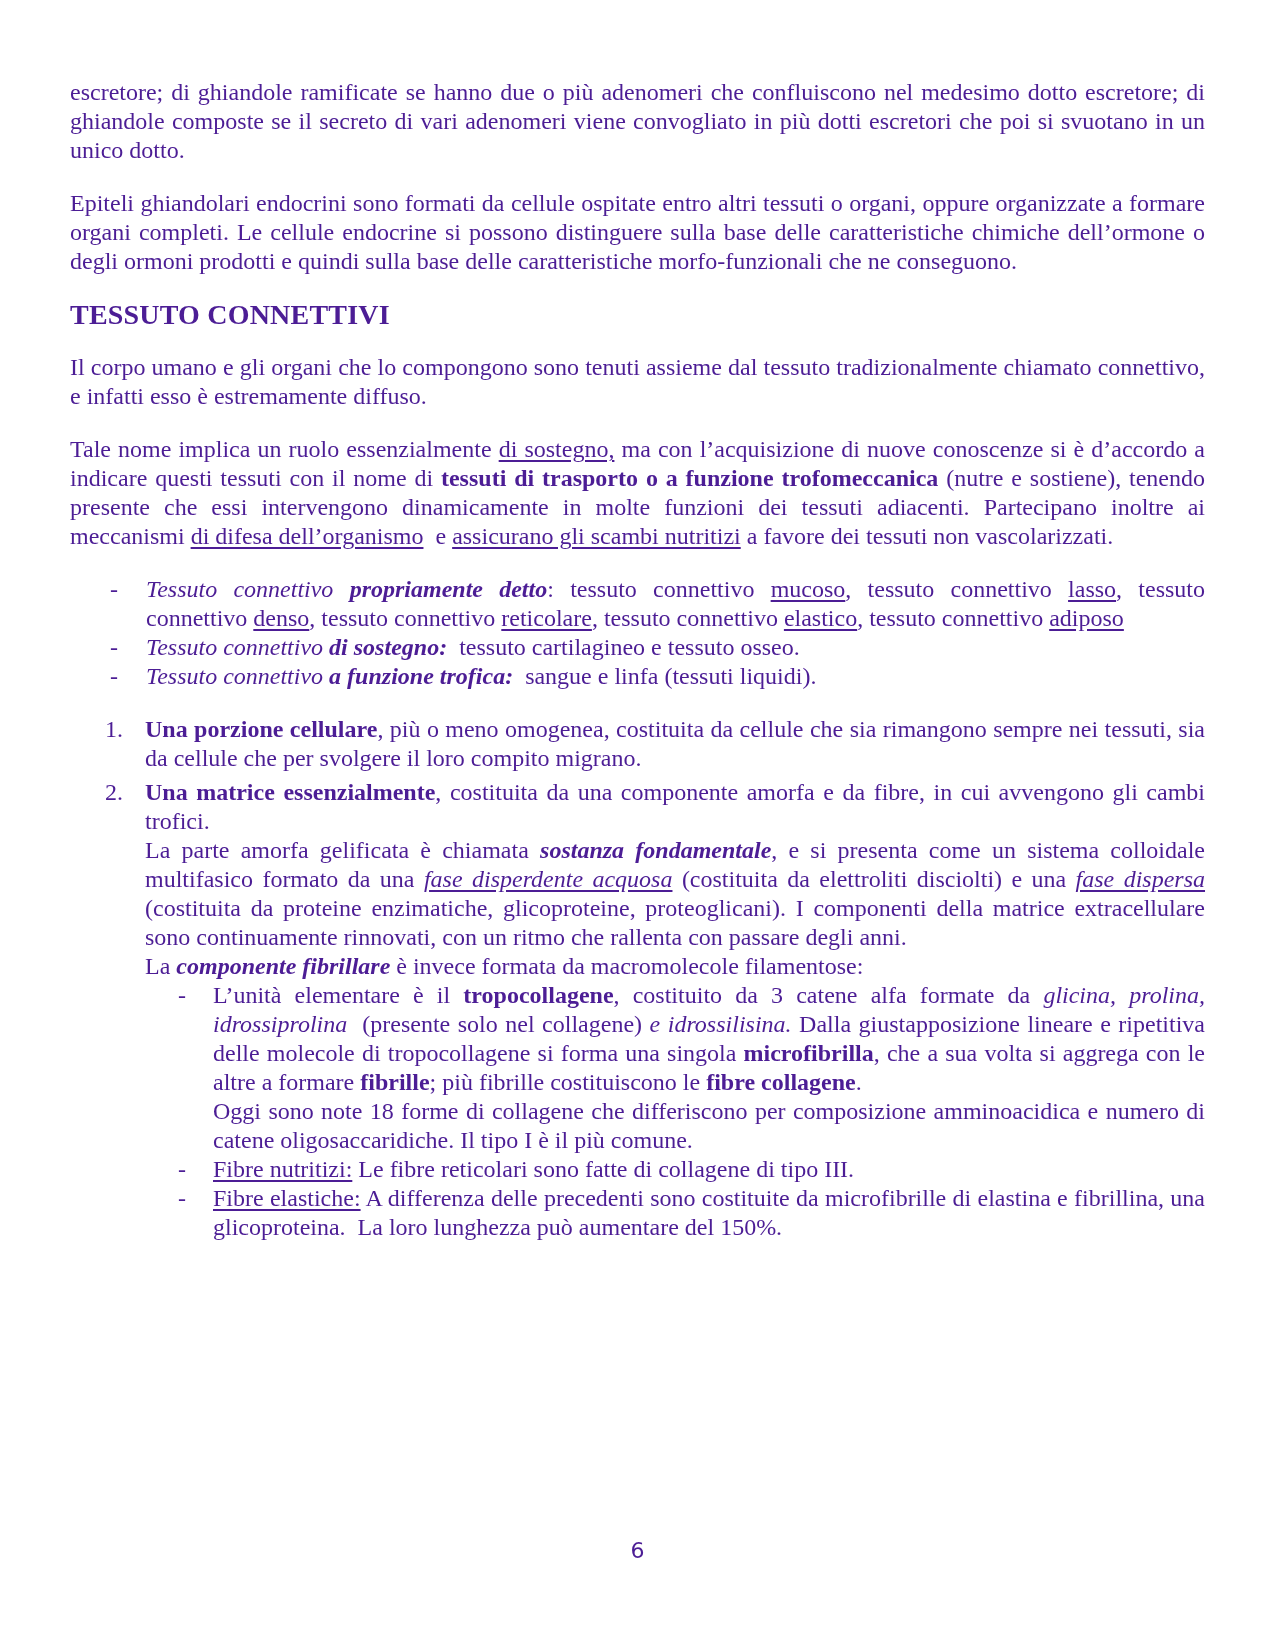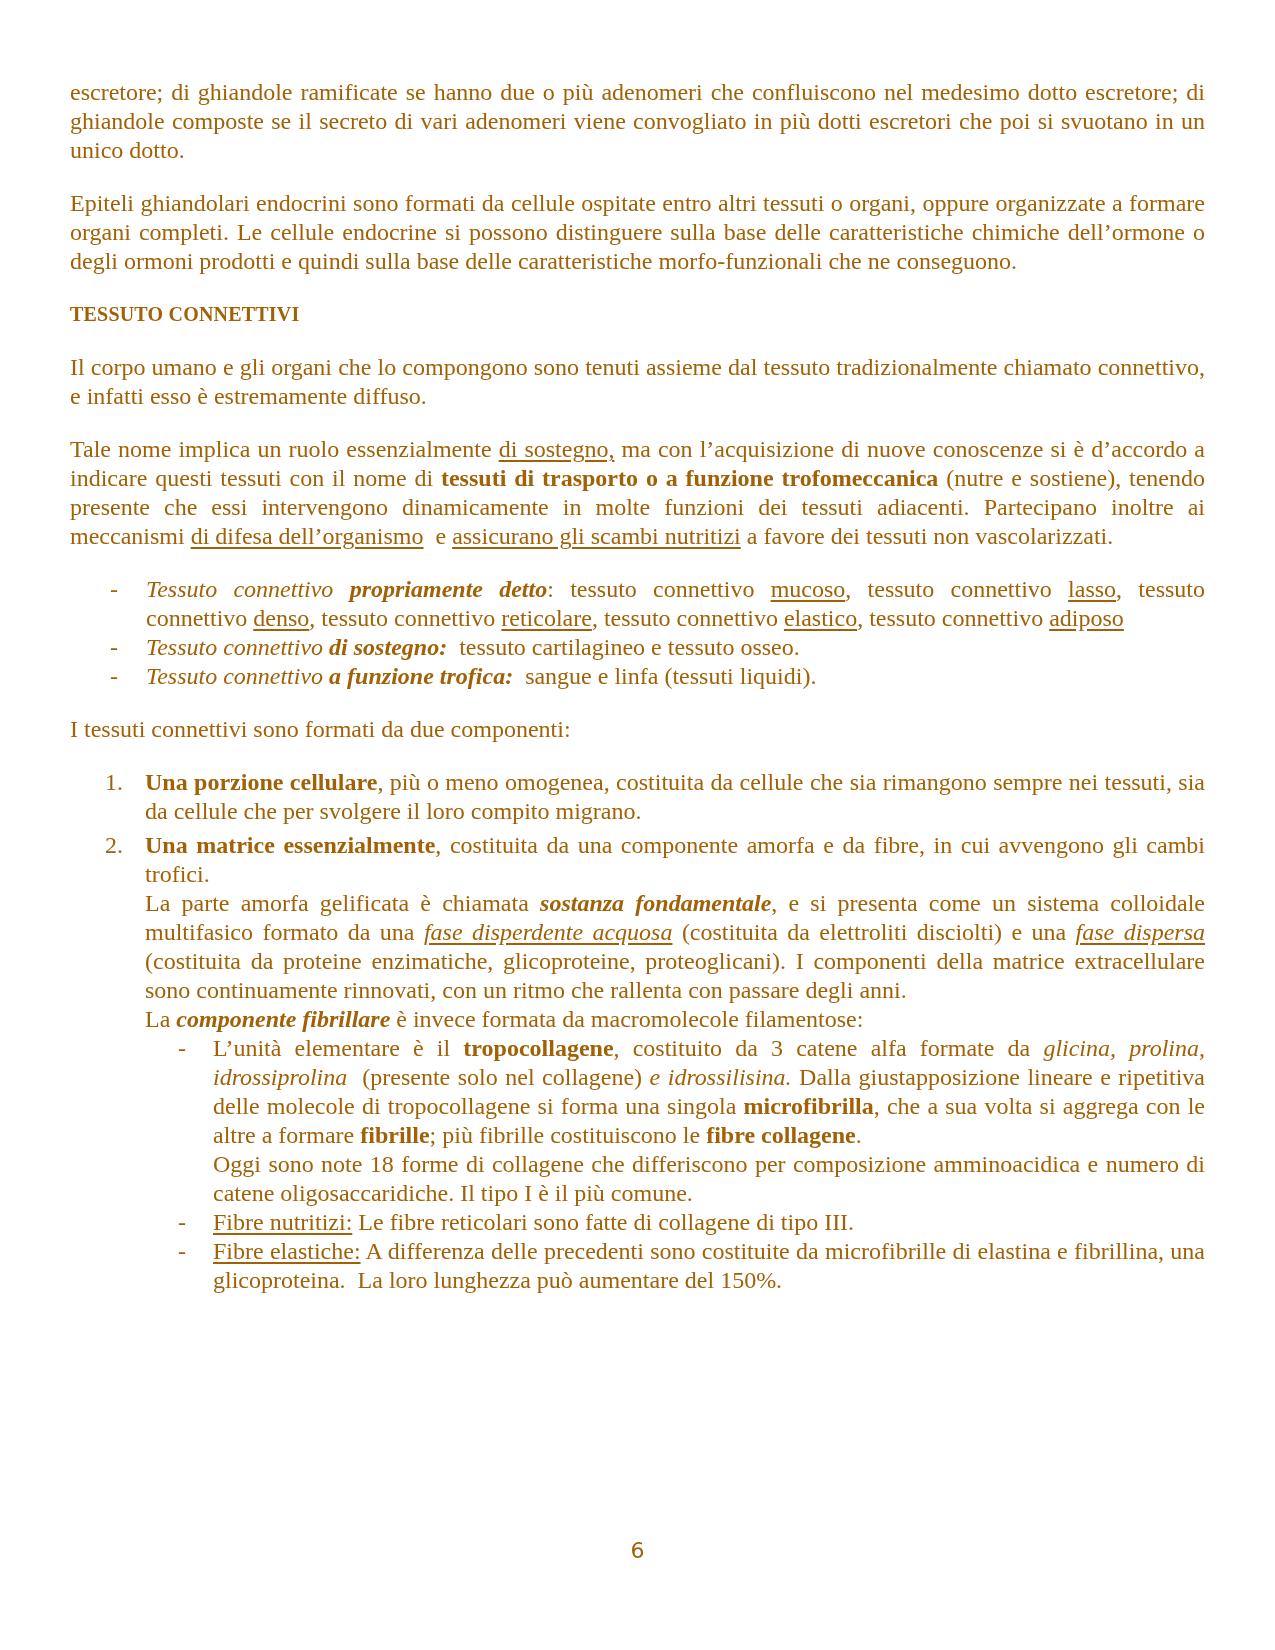--- a/index.html
+++ b/index.html
@@ -7,26 +7,26 @@
     position: relative;
     width: 1275px;
     height: 1646px;
     margin: 0 auto;
     background: #ffffff;
     box-sizing: border-box;
     padding: 78px 70px 0 70px;
     font-family: "Liberation Serif", "DejaVu Serif", serif;
     font-size: 24px;
     line-height: 29px;
-    color: #a16207;
+    color: #4c1d95;
     overflow: hidden;
   }
   .para { margin: 0 0 24px 0; text-align: justify; }
   .heading {
-    font-size: 20px;
+    font-size: 28px;
     font-weight: 700;
     margin: 4px 0 24px 0;
     text-align: left;
     letter-spacing: 0.2px;
   }
   .list { margin: 0 0 24px 0; }
   .li { display: flex; align-items: flex-start; }
   .marker { flex: 0 0 auto; }
   .li-content { flex: 1 1 auto; min-width: 0; text-align: justify; }
   .list-l1 { padding-left: 40px; }
@@ -75,21 +75,20 @@
     <div class="li">
       <span class="marker">-</span>
       <div class="li-content"><span class="i">Tessuto connettivo </span><span class="b i">di sostegno:</span><span>&nbsp; tessuto cartilagineo e tessuto osseo.</span></div>
     </div>
     <div class="li">
       <span class="marker">-</span>
       <div class="li-content"><span class="i">Tessuto connettivo </span><span class="b i">a funzione trofica:</span><span>&nbsp; sangue e linfa (tessuti liquidi).</span></div>
     </div>
   </div>
 
-  <p class="para"><span>I tessuti connettivi sono formati da due componenti:</span></p>
 
   <div class="list list-num">
     <div class="li">
       <span class="marker">1.</span>
       <div class="li-content"><span class="b">Una porzione cellulare</span><span>, più o meno omogenea, costituita da cellule che sia rimangono sempre nei tessuti, sia da cellule che per svolgere il loro compito migrano.</span></div>
     </div>
     <div class="li li-gap">
       <span class="marker">2.</span>
       <div class="li-content">
         <div class="subpara"><span class="b">Una matrice essenzialmente</span><span>, costituita da una componente amorfa e da fibre, in cui avvengono gli cambi trofici.</span></div>

